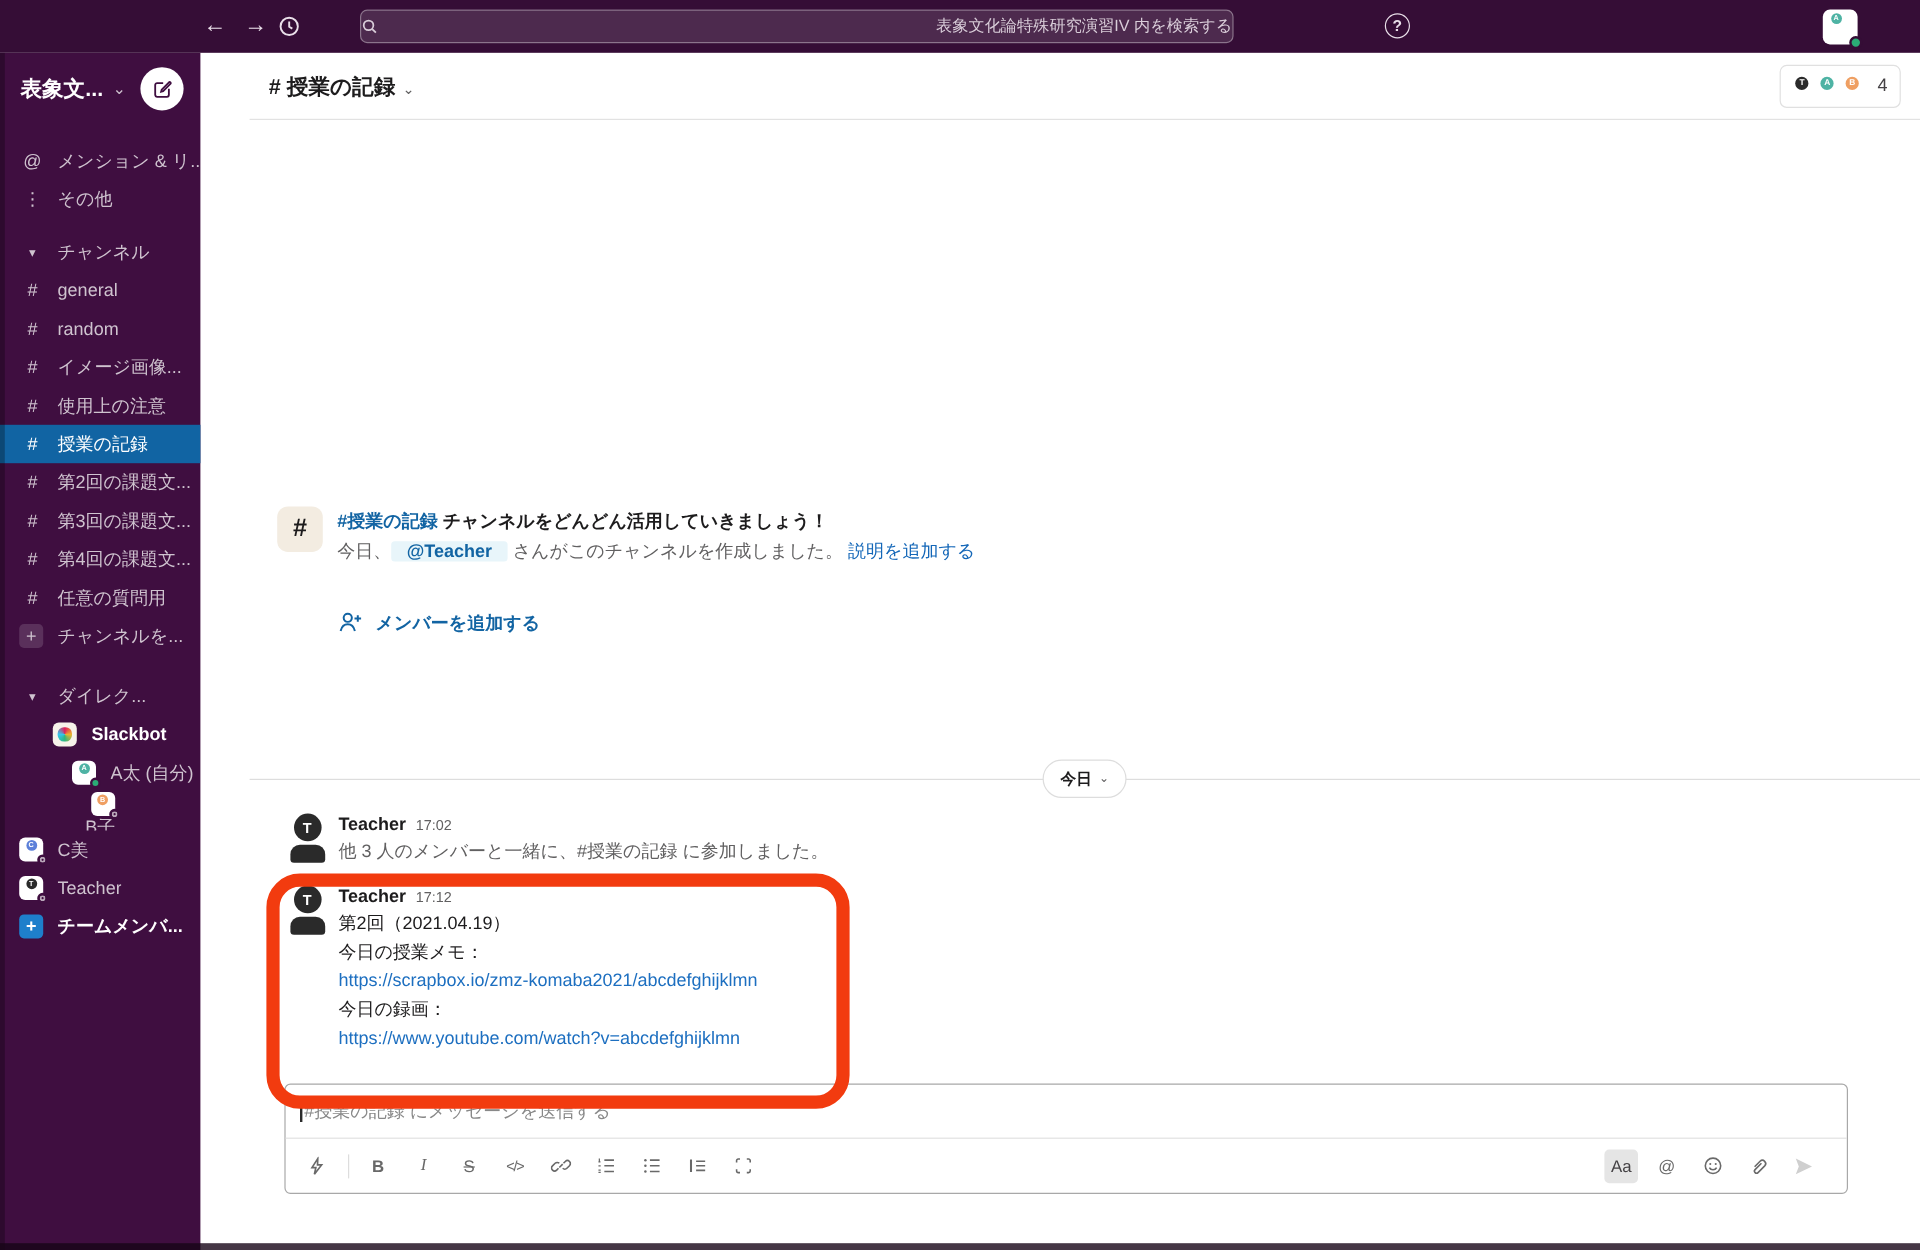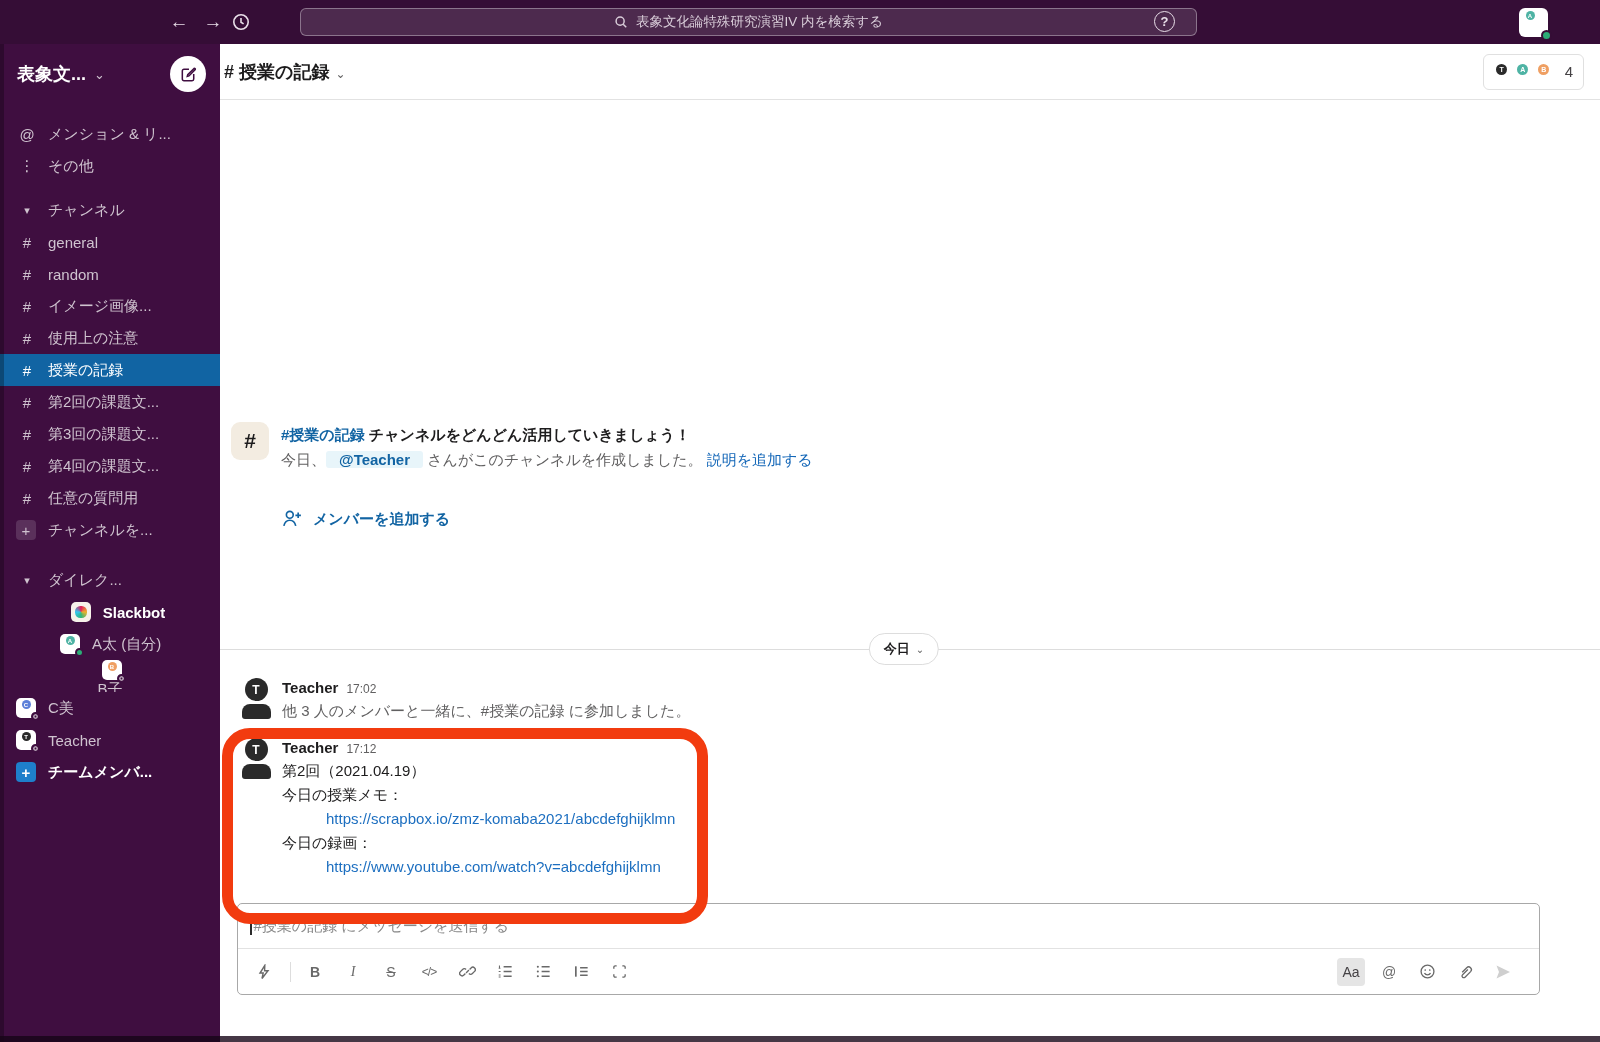--- a/index.html
+++ b/index.html
@@ -7,33 +7,33 @@
     font-family:"Liberation Sans","DejaVu Sans",sans-serif; background:#fff; }
   .app { position:relative; width:1600px; height:1042px; }
 
   
   .topbar { position:absolute; left:0; top:0; width:1600px; height:44px;
     background:#350d36; display:flex; align-items:center; z-index:30; }
   .nav-btn { color:#e9dfe9; font-size:19px; width:34px; text-align:center; cursor:pointer; }
   .nav-back { margin-left:162px; }
   .tb-icon { width:22px; height:22px; display:inline-flex; align-items:center; justify-content:center; }
   .tb-icon svg { stroke:#e9dfe9; fill:none; stroke-width:1.6; }
-  .searchbar { position:absolute; left:300px; top:8px; width:897px; height:28px;
+  .searchbar { position:absolute; left:300px; top:8px; width:728px; height:28px;
     background:rgba(255,255,255,0.12); border:1px solid rgba(255,255,255,0.35); border-radius:6px;
-    display:flex; align-items:center; justify-content:center; color:#d9cdd9; font-size:13.5px; cursor:text; }
+    display:flex; align-items:center; justify-content:space-between; color:#d9cdd9; font-size:13.5px; cursor:text; }
   .searchbar svg { stroke:#d9cdd9; fill:none; stroke-width:1.7; margin-right:8px; }
   .help-circle { position:absolute; left:1154px; top:11px; width:21px; height:21px; border:1.7px solid #e9dfe9;
     border-radius:50%; color:#e9dfe9; font-size:13px; font-weight:bold; display:flex; align-items:center; justify-content:center; cursor:pointer;}
   .profile { position:absolute; left:1519px; top:8px; width:29px; height:29px; background:#fff; border-radius:6px; cursor:pointer; }
   .profile .mini-person { position:absolute; left:4px; top:3px; }
   .presence-big { position:absolute; right:-4px; bottom:-4px; width:11px; height:11px; border-radius:50%;
     background:#2bac76; border:2.5px solid #350d36; }
 
   
-  .sidebar { position:absolute; left:0; top:44px; width:220px; height:998px; background:#3f0e40;
+  .sidebar { position:absolute; left:0; top:44px; width:167px; height:998px; background:#3f0e40;
     color:#cfc3cf; font-size:15px; z-index:20; }
   .ws-header { height:60px; display:flex; align-items:center; padding:0 14px 0 17px; cursor:pointer; }
   .ws-name { color:#fff; font-weight:900; font-size:18px; }
   .ws-chev { color:#cfc3cf; font-size:13px; margin-left:8px; flex:1; }
   .compose-btn { width:36px; height:36px; background:#fff; border-radius:50%; border:none; display:flex;
     align-items:center; justify-content:center; cursor:pointer; }
   .compose-btn svg { stroke:#3f0e40; fill:none; stroke-width:1.6; }
   .side-list { padding-top:14px; }
   .srow { height:32px; display:flex; align-items:center; padding-left:16px; cursor:pointer; }
   .srow .ic { width:22px; text-align:center; margin-right:10px; font-size:15px; color:#cfc3cf; flex:none; }
@@ -102,21 +102,21 @@
   .msg1 { top:634px; } .msg2 { top:694px; }
   .pavatar { width:36px; height:42px; margin-right:8px; flex:none; }
   .pavatar .hd { width:23px; height:23px; border-radius:50%; background:#2a2a2a; color:#fff; font-size:12px;
     font-weight:bold; display:flex; align-items:center; justify-content:center; margin:0 auto; }
   .pavatar .bd { width:29px; height:15px; border-radius:8px 8px 3px 3px; background:#2a2a2a; margin:3px auto 0; }
   .msg-head { font-size:15px; line-height:20px; }
   .msg-author { font-weight:900; color:#1d1c1d; cursor:pointer; }
   .msg-time { font-size:12px; color:#616061; margin-left:8px; }
   .msg-body { font-size:15px; line-height:24px; color:#1d1c1d; }
   .muted { color:#616061; }
-  .msg-link { color:#1d6fc0; cursor:pointer; text-decoration:none; display:block;margin-left:44px; }
+  .msg-link { color:#1d6fc0; cursor:pointer; text-decoration:none; display:block; }
 
   
   .annotation { position:absolute; left:14px; top:684px; width:486px; height:196px; border:11px solid #f23b0f;
     border-radius:28px; z-index:15; pointer-events:none; }
 
   
   .composer { position:absolute; left:29px; top:859px; width:1303px; height:92px; border:1px solid #a8a8a8;
     border-radius:5px; background:#fff; }
   .input-row { height:44px; display:flex; align-items:center; padding:0 12px; font-size:15px; color:#888; cursor:text; }
   .caret { display:inline-block; width:1.5px; height:18px; background:#2b2b2b; margin-right:2px; }

